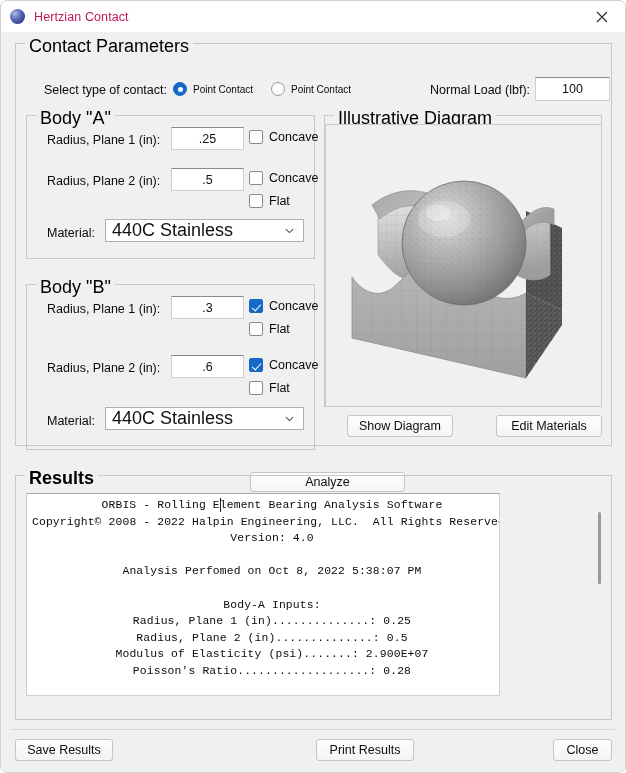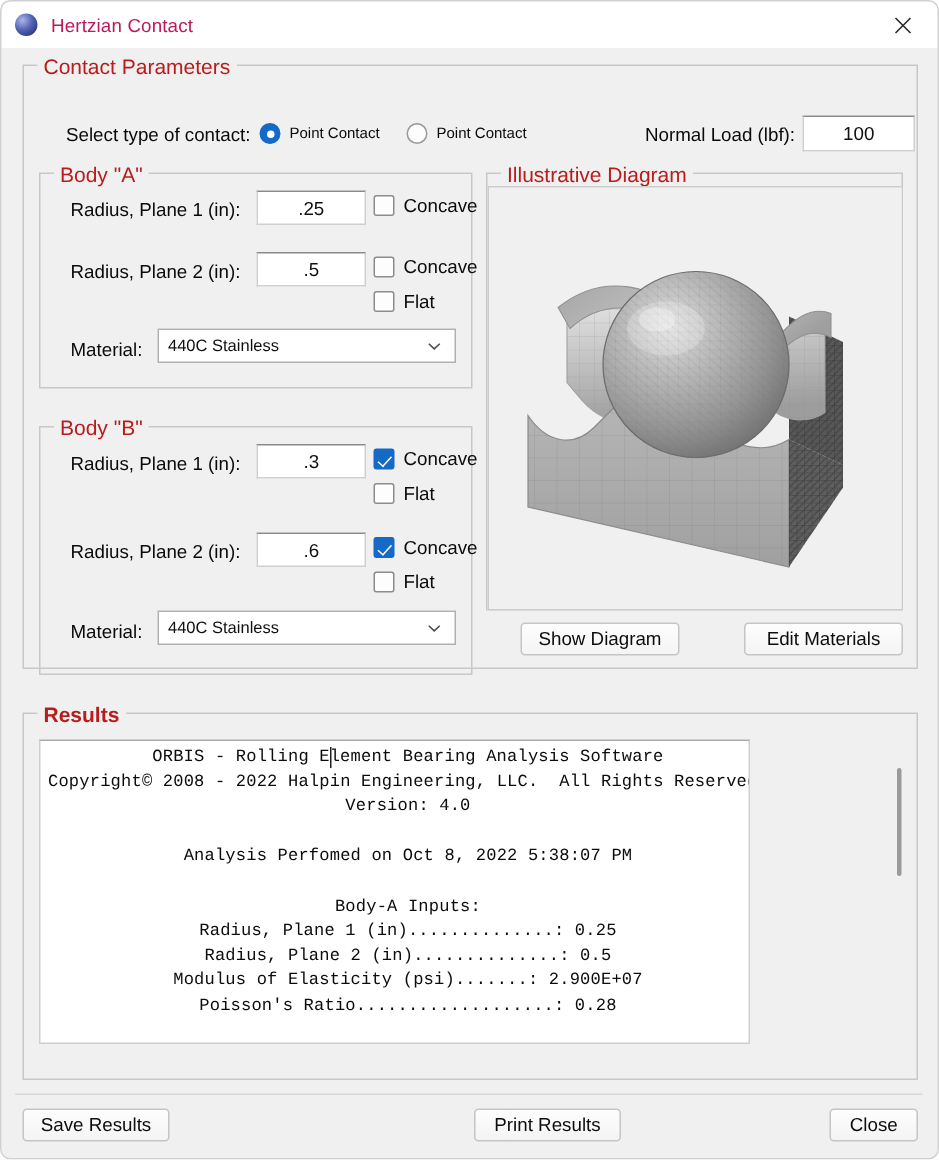--- a/index.html
+++ b/index.html
@@ -62,22 +62,22 @@
   .group {
     position: absolute;
     border: 1px solid #c8c8c8;
     background: transparent;
   }
   .group > .legend {
     position: absolute;
     top: -8px; left: 9px;
     background: #f0f0f0;
     padding: 0 4px;
-    font-size: 14px;
-    color: #b91c1c;
+    font-size: 18px;
+    color: #000000;
   }
   .group.bold > .legend { font-weight: bold; }
 
   .lbl {
     position: absolute;
     font-size: 12.5px;
     color: #0a0a0a;
     white-space: nowrap;
   }
 
@@ -159,21 +159,21 @@
     transform: rotate(42deg);
   }
 
   
   .combo {
     position: absolute;
     background: #ffffff;
     border: 1px solid #b0b0b0;
     display: flex;
     align-items: center;
-    font-size: 11px;
+    font-size: 18px;
     color: #101010;
     padding-left: 6px;
   }
   .combo .chev {
     position: absolute;
     right: 8px;
     width: 11px; height: 11px;
   }
 
   
@@ -435,20 +435,23 @@
       </div>
 
       <div class="btn" style="left:308px; top:371px; width:106px; height:22px;margin-left:23px;">
         <span>Show Diagram</span>
       </div>
       <div class="btn" style="left:480px; top:371px; width:106px; height:22px;">
         <span>Edit Materials</span>
       </div>
     </div>
 
+    <div class="btn" style="left:249px; top:440px; width:155px; height:20px;">
+      <span>Analyze</span>
+    </div>
 
     <div class="group bold" style="left:14px; top:443px; width:597px; height:245px;">
       <div class="legend">Results</div>
 
       <div class="results-box" style="left:10px; top:17px; width:474px; height:203px;text-align:center;">
         <div class="results-text">ORBIS - Rolling Element Bearing Analysis Software
 Copyright© 2008 - 2022 Halpin Engineering, LLC.  All Rights Reserved.
 Version: 4.0
 
 Analysis Perfomed on Oct 8, 2022 5:38:07 PM

